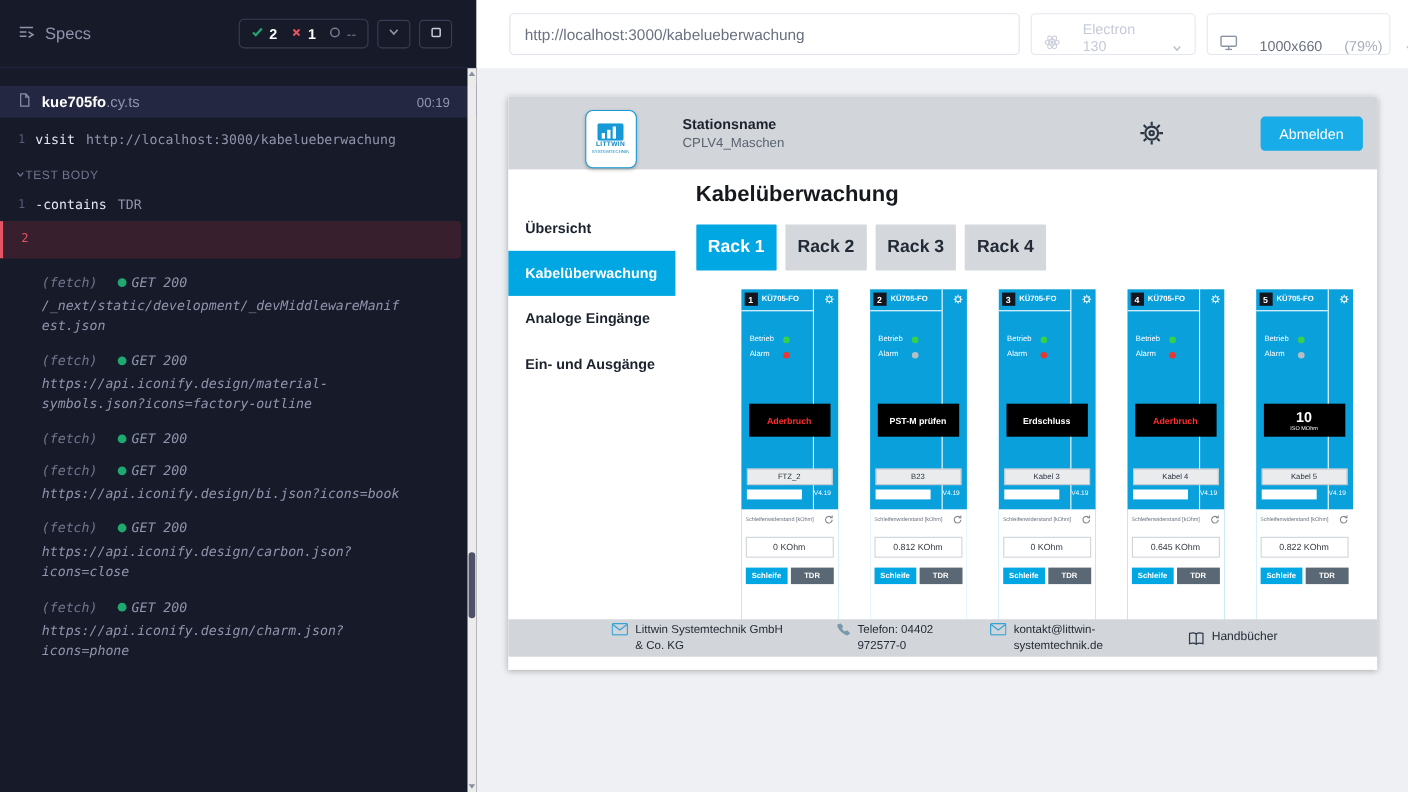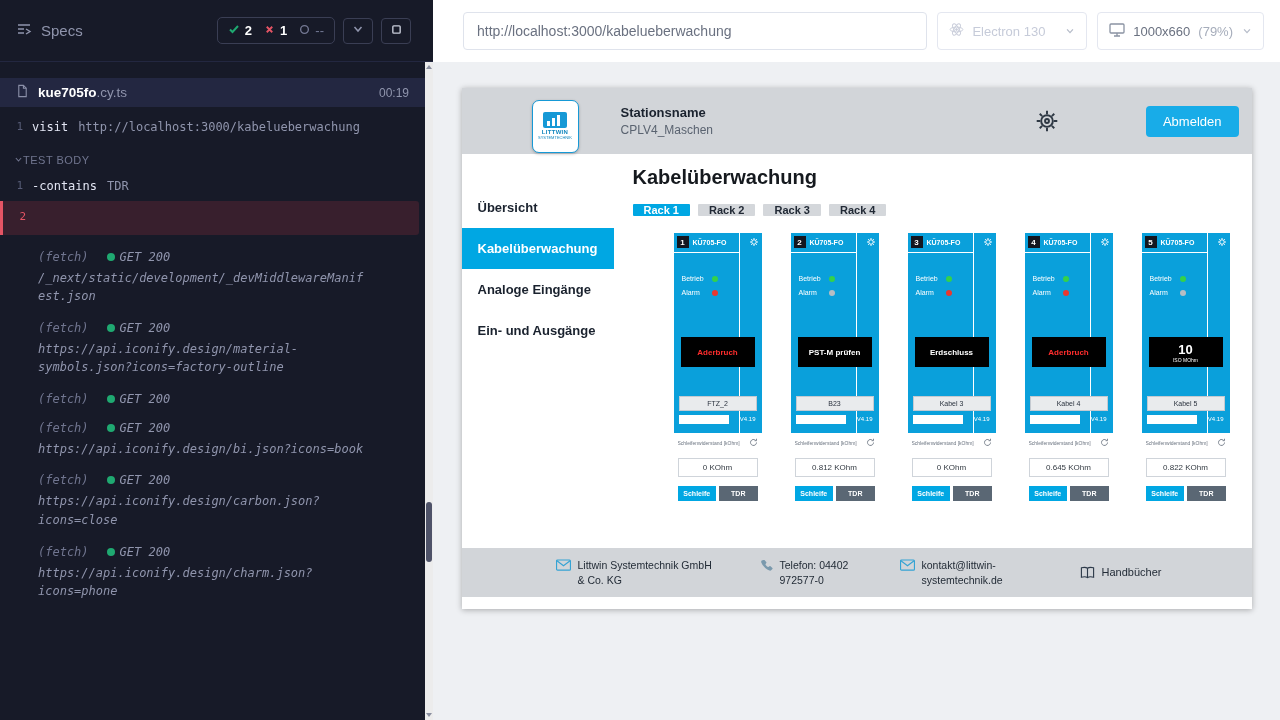--- a/index.html
+++ b/index.html
@@ -40,21 +40,21 @@
 .vscroll{position:absolute;top:62px;right:0;width:8px;height:658px;background:#ECECEC;}
 .vthumb{position:absolute;left:1px;width:6px;top:440px;height:60px;background:#4E5268;border-radius:3px;}
 .sb-a{position:absolute;left:1px;width:0;height:0;border-left:3px solid transparent;border-right:3px solid transparent;}
 .sb-up{top:3px;border-bottom:4px solid #8a8fa0;}
 .sb-dn{bottom:3px;border-top:4px solid #8a8fa0;}
 
 
 .stage{flex:1;display:flex;flex-direction:column;background:#EEF0F3;min-width:0;}
 .browser-bar{height:62px;background:#fff;display:flex;align-items:center;padding:0 16px 0 30px;flex-shrink:0;}
 .url-input{width:465px;height:38px;border:1px solid #DFE3EC;border-radius:4px;padding:0 13px;font-size:14px;color:#6A7180;outline:none;font-family:inherit;background:#fff;}
-.bselect{height:38px;border:1px solid #E4E7F0;border-radius:4px;display:flex;align-items:center;padding:0 11px;margin-left:10px;font-size:13px;gap:8px;cursor:pointer;background:#fff;}
+.bselect{height:38px;border:1px solid #E4E7F0;border-radius:4px;display:flex;align-items:flex-end;padding:0 11px;margin-left:10px;font-size:13px;gap:20px;cursor:pointer;background:#fff;}
 .bselect.electron{width:150px;color:#C6CBD9;}
 .bselect.viewport{width:167px;color:#6A7180;}
 .dim{color:#A6ADBB;}
 .chev{margin-left:auto;display:flex;}
 .preview{flex:1;position:relative;}
 .app{width:790px;height:521px;margin:26px auto 0;background:#fff;box-shadow:0 1px 6px rgba(0,0,0,.3);position:relative;overflow:hidden;}
 .app-header{height:66px;background:#D2D5D9;display:flex;align-items:center;}
 .logo{width:47px;height:53px;background:#fff;border:1px solid #1699D6;border-radius:7px;margin-left:70px;margin-top:10px;display:flex;flex-direction:column;align-items:center;justify-content:center;box-shadow:0 1px 3px rgba(0,0,0,.25);}
 .logo-text{font-size:6px;font-weight:bold;color:#1186BE;letter-spacing:.3px;margin-top:1px;}
 .logo-sub{font-size:4px;color:#1186BE;}
@@ -63,21 +63,21 @@
 .station-name{font-size:12px;color:#5A6370;margin-top:3px;}
 .header-gear{margin-left:auto;margin-right:86px;cursor:pointer;display:flex;}
 .logout-btn{margin-right:13px;background:#18ACE8;color:#fff;border:none;border-radius:4px;padding:8px 17px;font-size:13px;font-family:inherit;cursor:pointer;}
 .app-body{display:flex;}
 .sidebar{width:152px;padding-top:33px;flex-shrink:0;}
 .side-item{padding:13px 16px;font-size:13px;font-weight:bold;color:#1A222E;cursor:pointer;}
 .side-item.active{background:#00A7E3;color:#fff;}
 .main{flex:1;padding:12px 0 0 19px;min-width:0;}
 .page-title{font-size:20px;color:#15191E;}
 .tabs{display:flex;gap:8px;margin-top:15px;}
-.tab{padding:0 11px;font-size:11px;font-weight:bold;background:#D4D7DB;color:#222A36;cursor:pointer;border-radius:1px;}
+.tab{padding:12px 11px;font-size:16px;font-weight:bold;background:#D4D7DB;color:#222A36;cursor:pointer;border-radius:1px;}
 .tab.active{background:#00A7E3;color:#fff;}
 .racks{display:flex;gap:29px;margin:17px 0 0 41px;}
 .rack{width:88px;height:310px;background:#0AA0DB;position:relative;flex-shrink:0;}
 .rack-vline{position:absolute;left:65px;top:0;width:1px;height:200px;background:#fff;}
 .rack-hline{position:absolute;left:0;top:19px;width:65px;height:1px;background:#fff;}
 .rack-head{position:absolute;left:3px;top:3px;display:flex;align-items:center;gap:4px;}
 .rack-num{width:12px;height:12px;background:#13161F;color:#fff;font-size:8px;font-weight:bold;display:flex;align-items:center;justify-content:center;}
 .rack-model{font-size:7px;font-weight:bold;color:#fff;white-space:nowrap;}
 .rack-gear{position:absolute;right:3px;top:4px;display:flex;cursor:pointer;}
 .rack-leds{position:absolute;left:8px;top:42px;}
@@ -94,21 +94,21 @@
 .rack-version{position:absolute;right:6px;top:183px;font-size:6px;color:#fff;}
 .rack-bottom{position:absolute;left:0;right:0;top:200px;bottom:0;background:#fff;padding:5px 4px;}
 .resist-row{display:flex;align-items:center;justify-content:space-between;}
 .resist-label{font-size:5px;color:#6B7480;white-space:nowrap;overflow:hidden;max-width:66px;}
 .refresh{display:flex;cursor:pointer;}
 .resist-value{margin-top:11px;height:19px;border:1px solid #CFD4DA;display:flex;align-items:center;justify-content:center;font-size:8px;color:#333A42;}
 .rack-btns{display:flex;gap:3px;margin-top:9px;}
 .rack-btns button{flex:1;height:15px;border:none;color:#fff;font-size:7px;font-weight:bold;font-family:inherit;cursor:pointer;}
 .btn-loop{background:#00A7E3;}
 .btn-tdr{background:#5A6774;}
-.app-footer{position:absolute;left:0;right:0;bottom:12px;height:49px;background:#D2D5D9;display:flex;align-items:center;padding-left:94px;z-index:5;}
+.app-footer{position:absolute;left:0;right:0;bottom:12px;height:34px;background:#D2D5D9;display:flex;align-items:center;padding-left:94px;z-index:5;}
 .f-item{display:flex;gap:7px;font-size:10.5px;color:#232C37;line-height:1.4;align-items:flex-start;}
 .f-icon{margin-top:1px;flex-shrink:0;display:flex;}
 .f1{margin-right:42px;}
 .f1 .f-text{width:140px;}
 .f2{margin-right:24px;}
 .f2 .f-text{width:96px;overflow-wrap:anywhere;}
 .f3{margin-right:66px;}
 .f3 .f-text{width:92px;overflow-wrap:anywhere;}
 .f4{font-size:11px;align-items:center;cursor:pointer;}
 </style>

